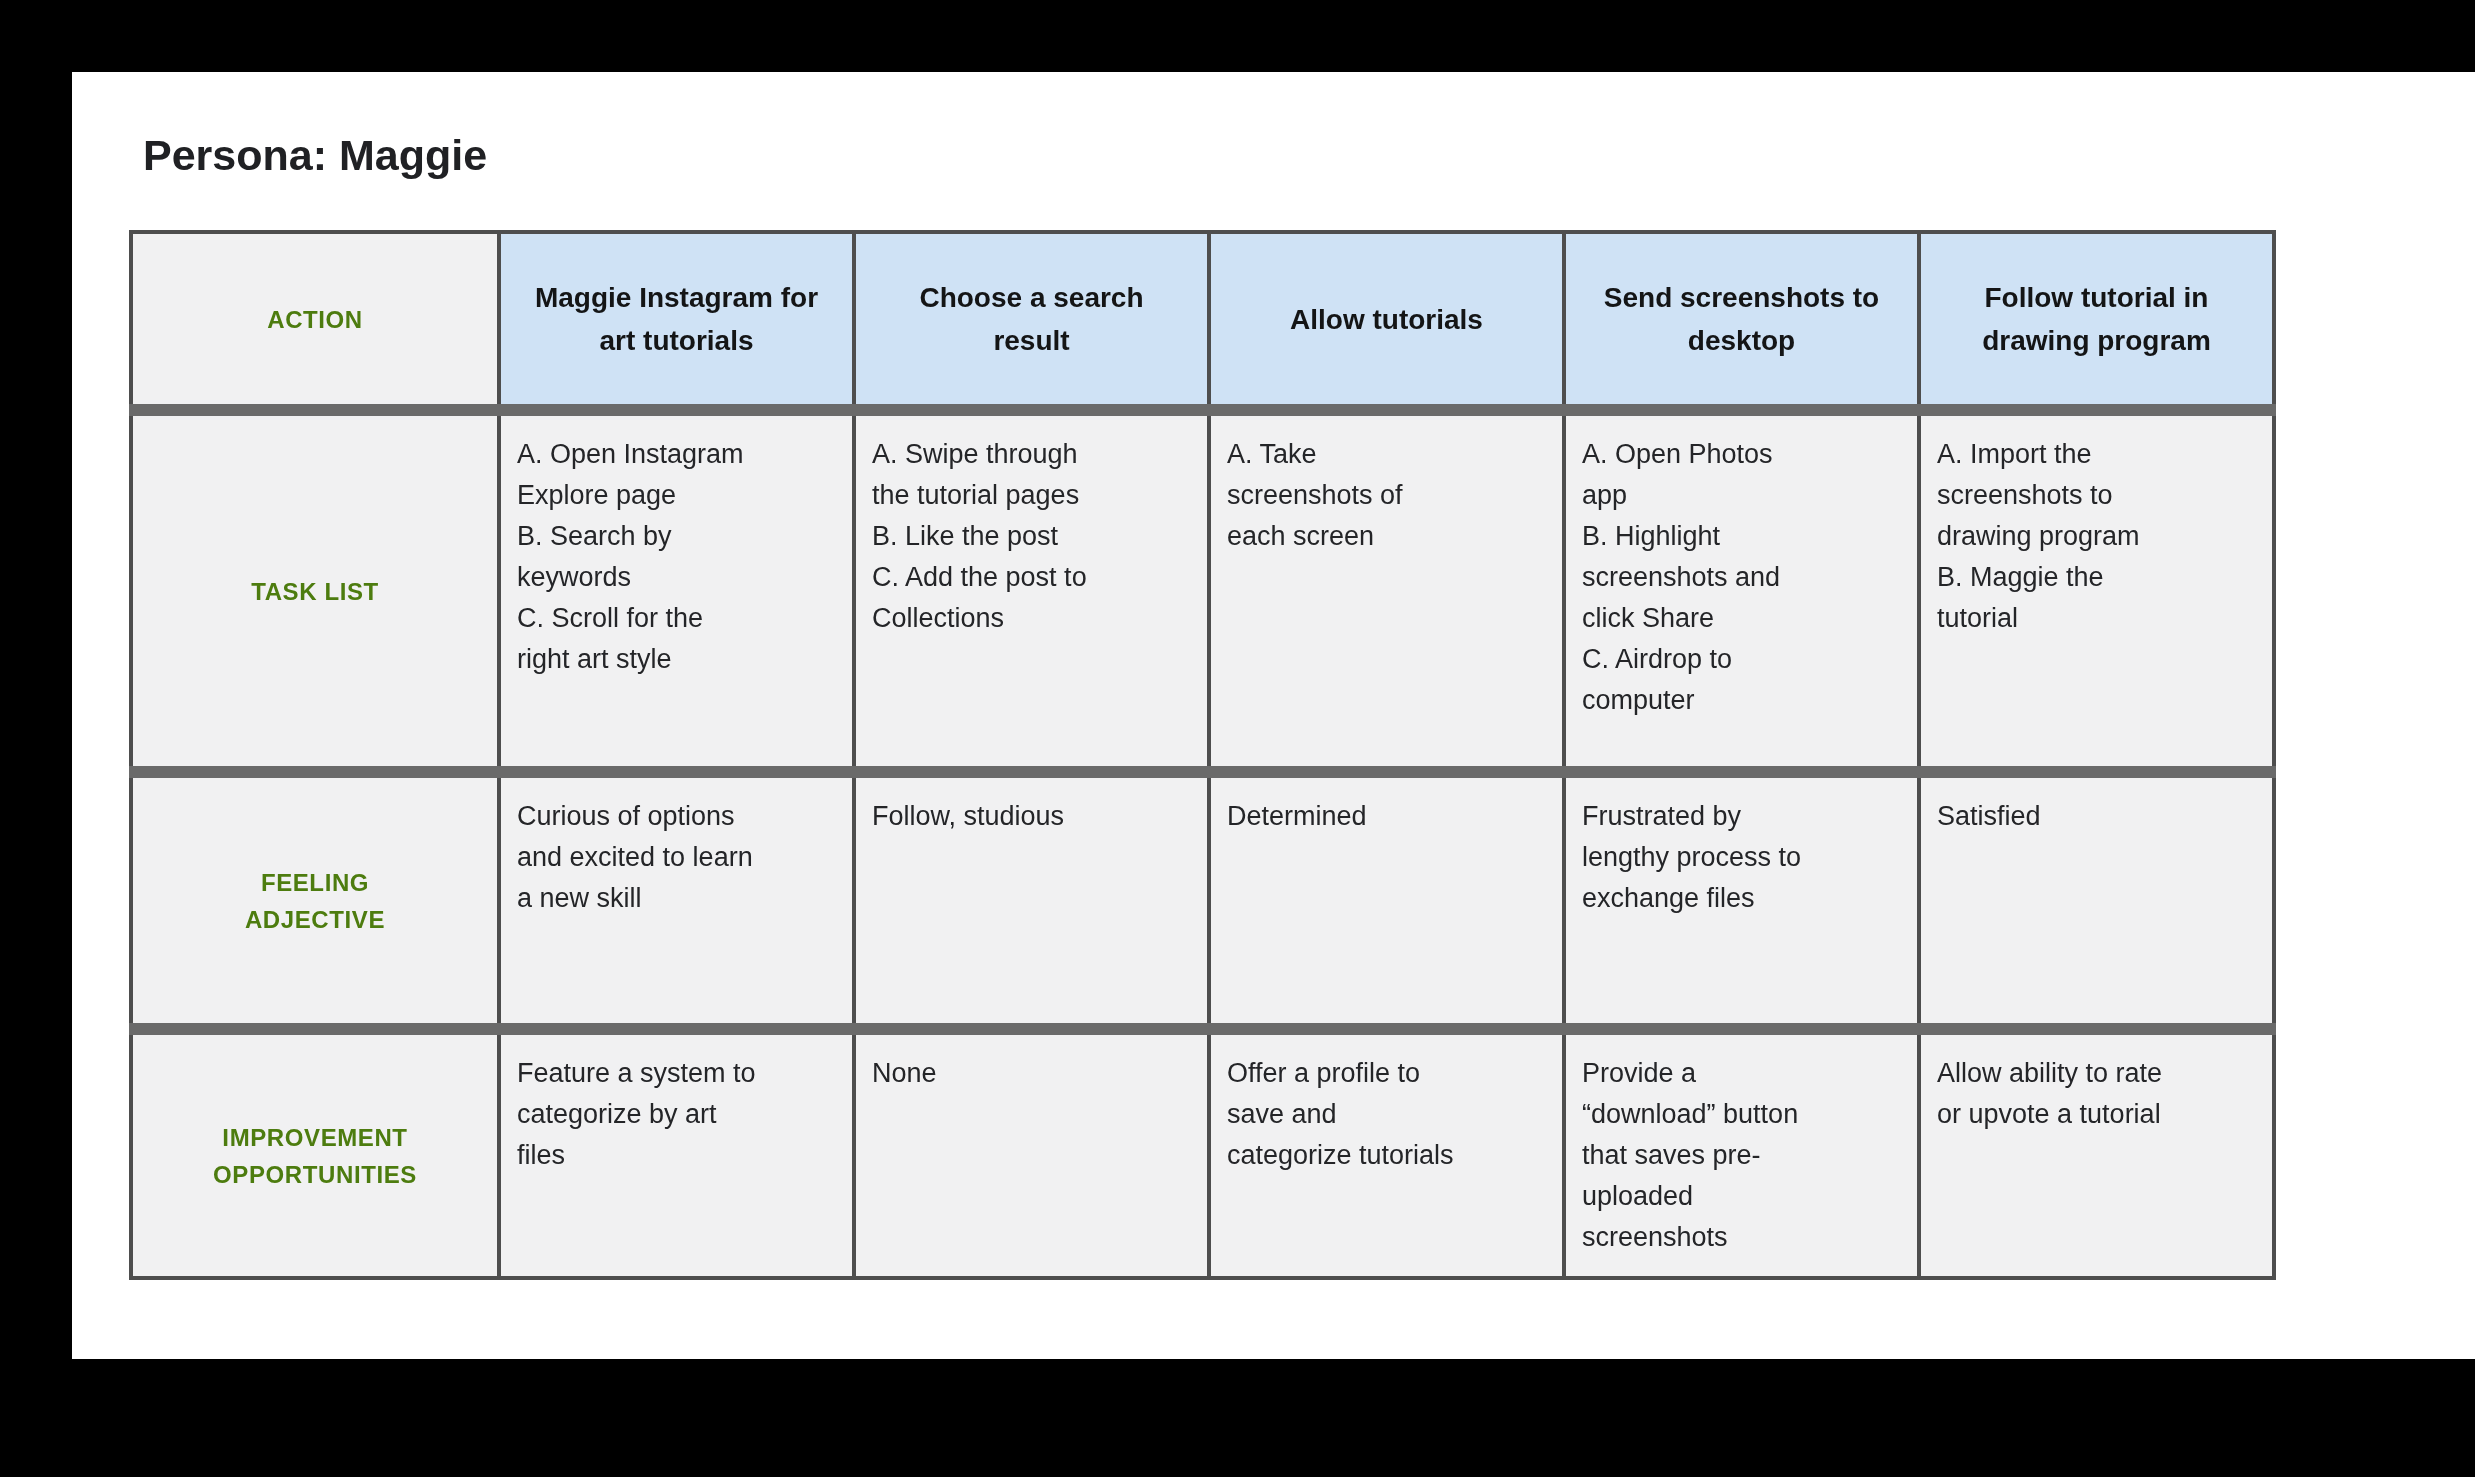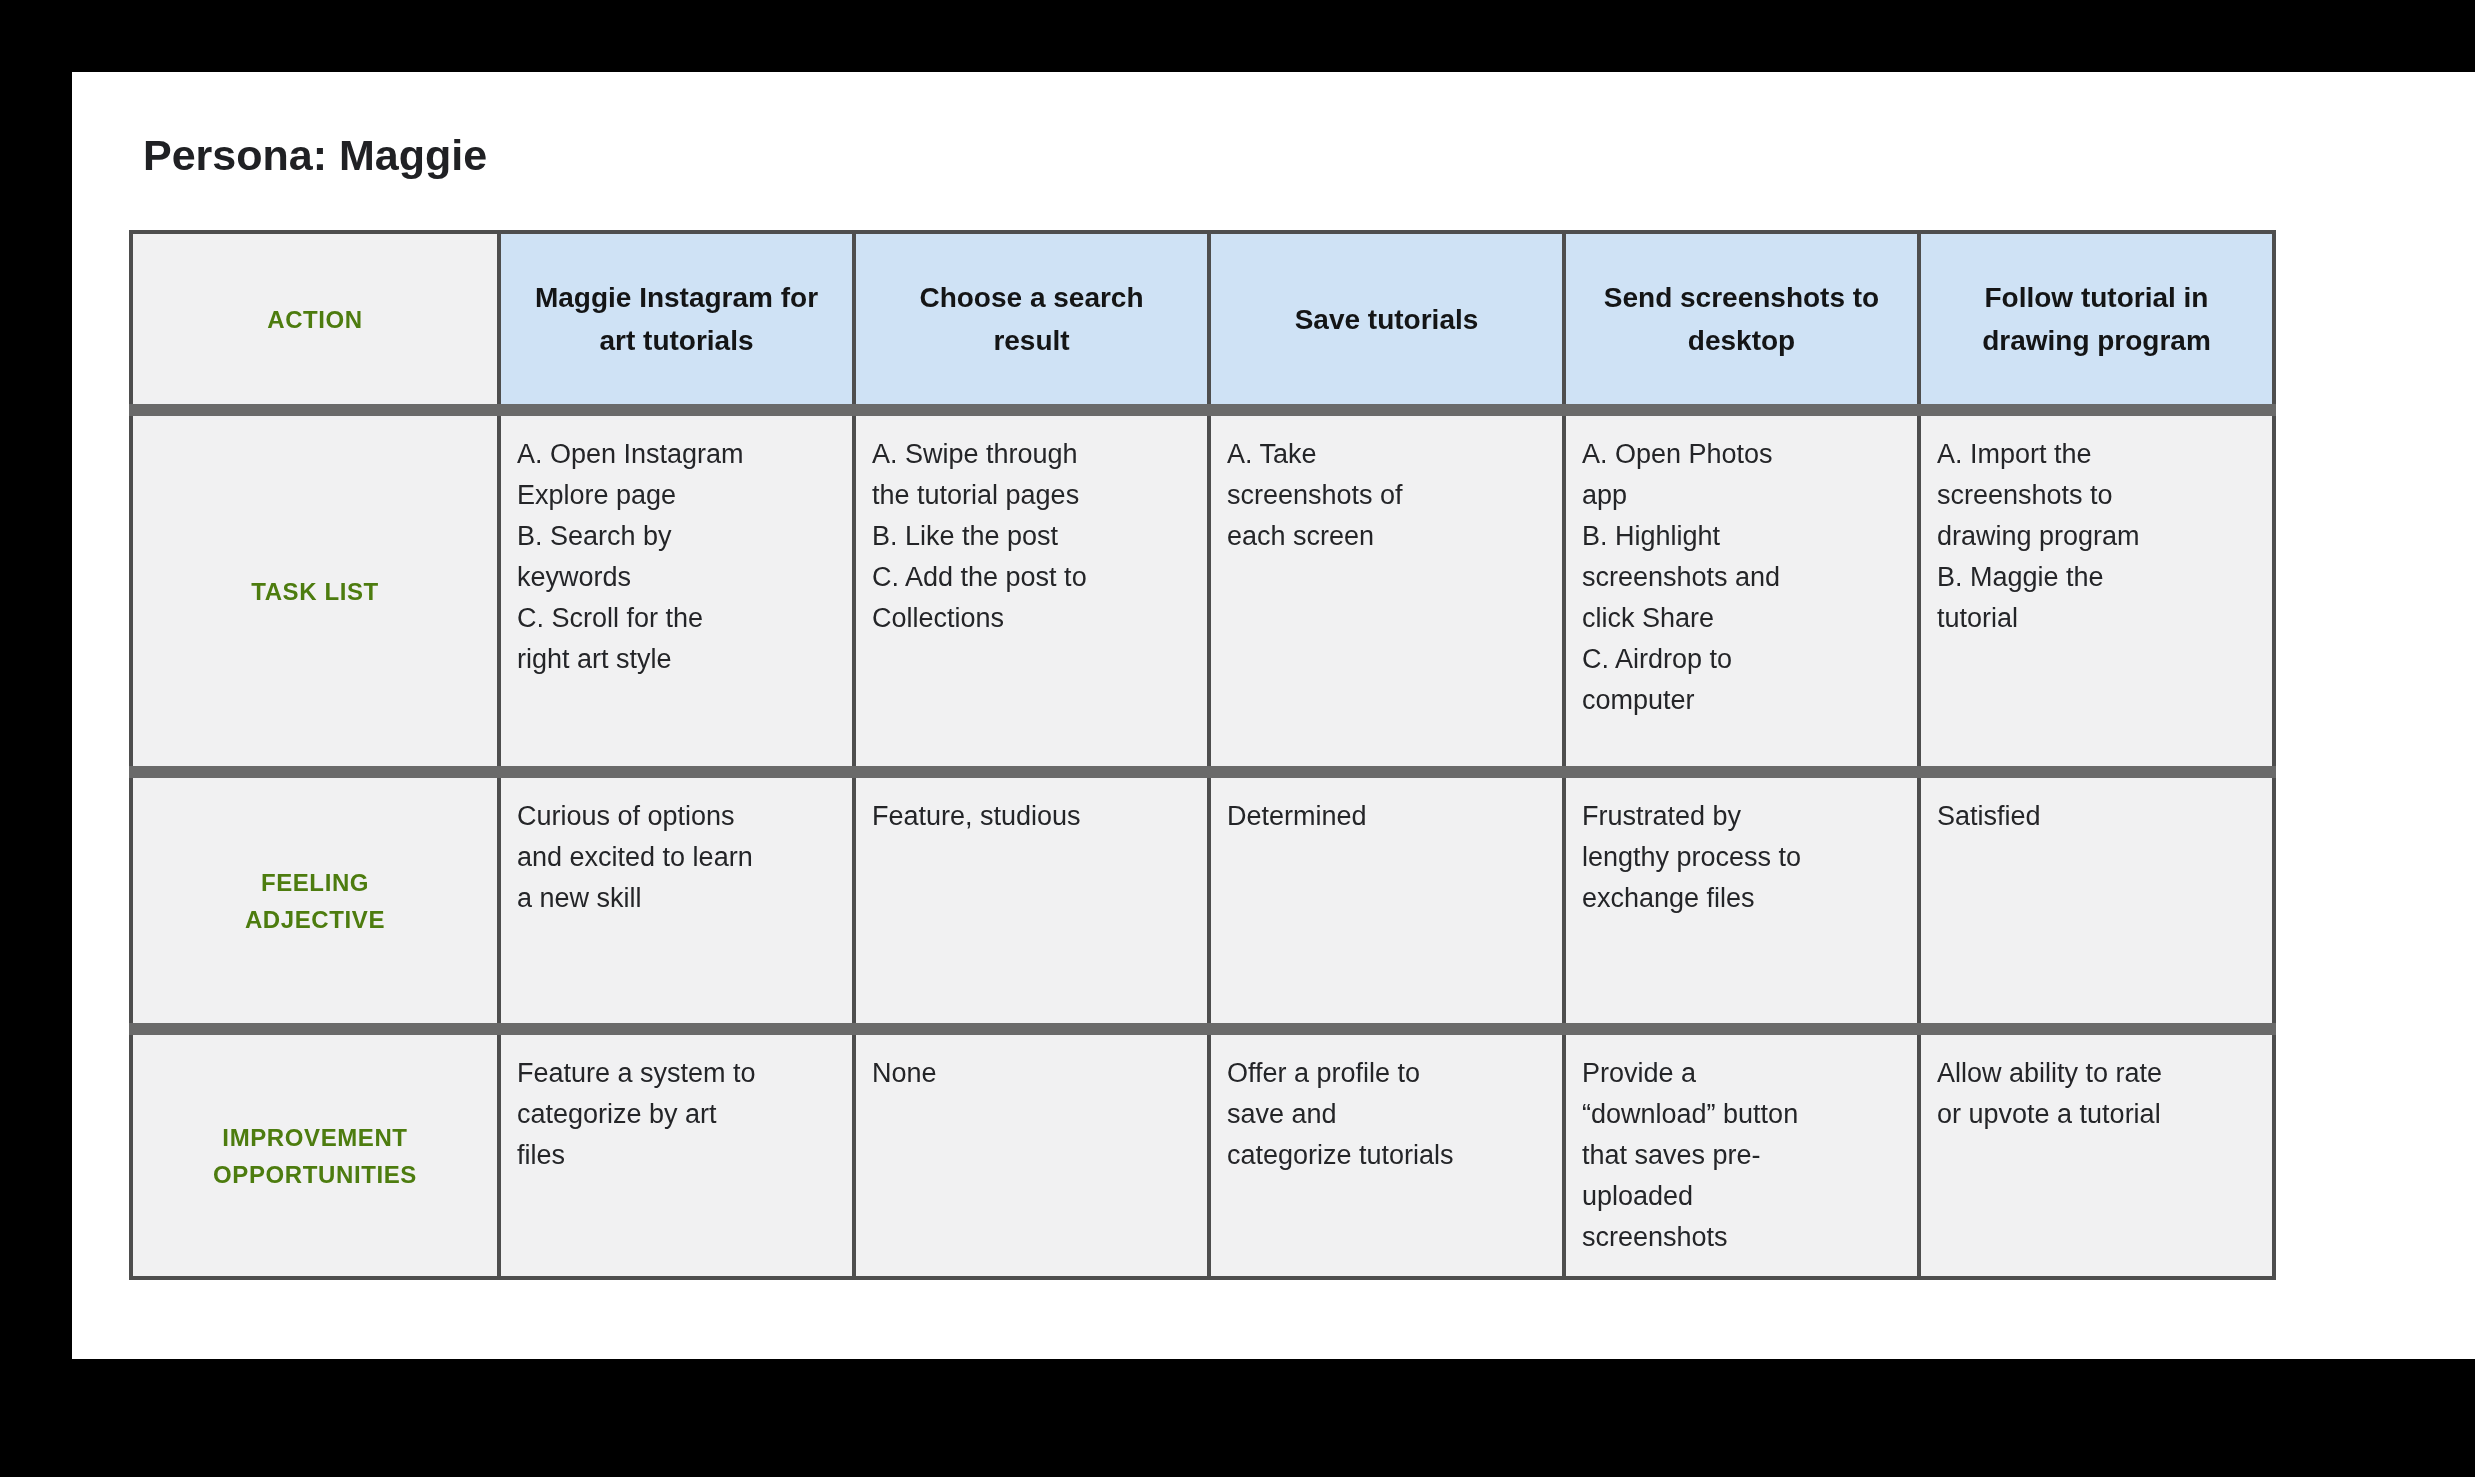--- a/index.html
+++ b/index.html
@@ -97,21 +97,21 @@
       <col style="width:355px">
       <col style="width:355px">
       <col style="width:355px">
       <col style="width:355px">
     </colgroup>
     <tbody>
       <tr class="r-header">
         <td class="corner">ACTION</td>
         <td class="h">Maggie Instagram for art tutorials</td>
         <td class="h">Choose a search result</td>
-        <td class="h">Save tutorials</td>
+        <td class="h">Allow tutorials</td>
         <td class="h">Send screenshots to desktop</td>
         <td class="h">Follow tutorial in drawing program</td>
       </tr>
       <tr class="r-tasks sep">
         <td class="rowlabel">TASK LIST</td>
         <td class="body">A. Open Instagram Explore page
 B. Search by keywords
 C. Scroll for the right art style</td>
         <td class="body">A. Swipe through the tutorial pages
 B. Like the post
@@ -119,21 +119,21 @@
         <td class="body">A. Take screenshots of each screen</td>
         <td class="body">A. Open Photos app
 B. Highlight screenshots and click Share
 C. Airdrop to computer</td>
         <td class="body">A. Import the screenshots to drawing program
 B. Maggie the tutorial</td>
       </tr>
       <tr class="r-feeling sep">
         <td class="rowlabel">FEELING ADJECTIVE</td>
         <td class="body">Curious of options and excited to learn a new skill</td>
-        <td class="body">Feature, studious</td>
+        <td class="body">Follow, studious</td>
         <td class="body">Determined</td>
         <td class="body">Frustrated by lengthy process to exchange files</td>
         <td class="body">Satisfied</td>
       </tr>
       <tr class="r-improve sep">
         <td class="rowlabel">IMPROVEMENT OPPORTUNITIES</td>
         <td class="body">Feature a system to categorize by art files</td>
         <td class="body">None</td>
         <td class="body">Offer a profile to save and categorize tutorials</td>
         <td class="body">Provide a “download” button that saves pre-uploaded screenshots</td>

